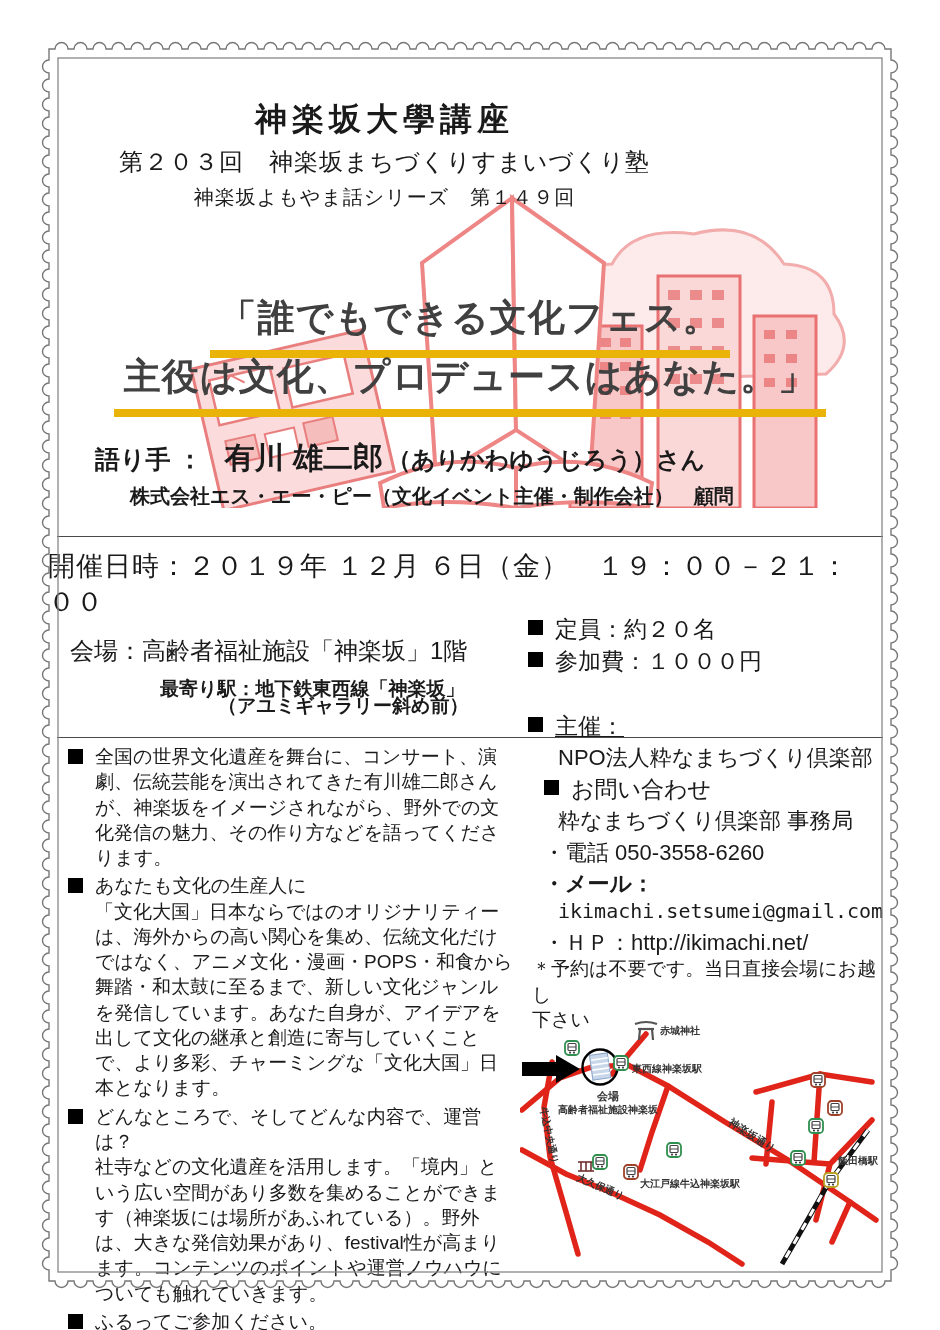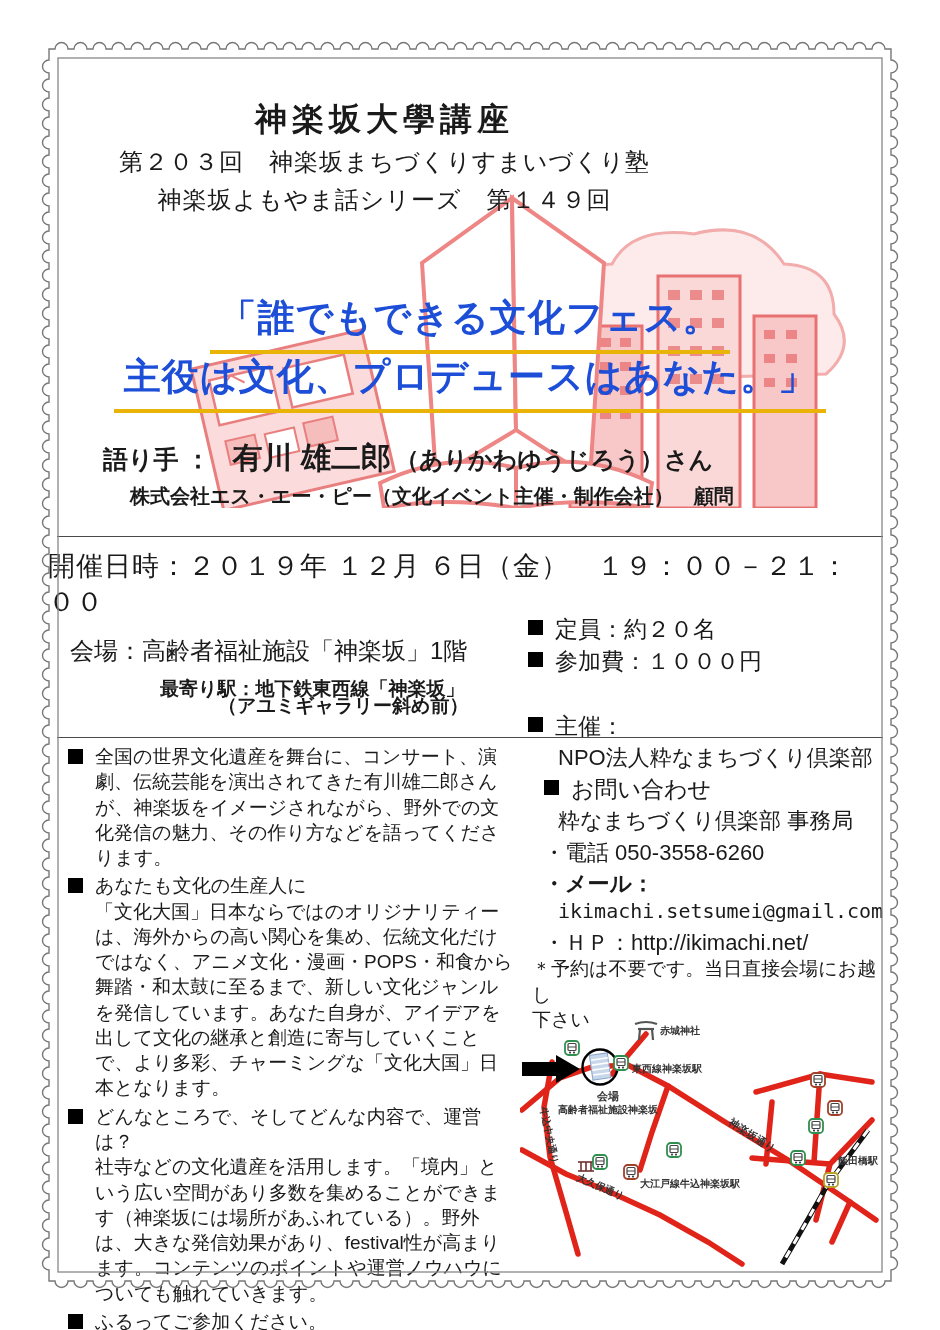--- a/index.html
+++ b/index.html
@@ -4,29 +4,29 @@
 <style>
   html,body{margin:0;padding:0;background:#ffffff;}
   .page{position:relative;width:940px;height:1330px;background:#fff;overflow:hidden;
         font-family:"Liberation Sans",sans-serif;color:#1a1a1a;}
   .abs{position:absolute;}
   svg{display:block;}
   
   .hdr{left:57px;width:655px;text-align:center;}
   .t1{top:98px;font-size:32px;font-weight:600;letter-spacing:5px;}
   .t2{top:146px;font-size:24px;font-weight:500;letter-spacing:1px;}
-  .t3{top:184px;font-size:24px;font-weight:500;letter-spacing:1px;}
+  .t3{top:184px;font-size:20px;font-weight:500;letter-spacing:1px;}
   
   .mt{left:57px;width:826px;text-align:center;z-index:3;}
   .mt span{display:inline-block;font-size:37px;font-weight:900;letter-spacing:1px;
-           border-bottom:4px solid #eab308;padding:0 10px 7px 10px;color:#1d4ed8;}
+           border-bottom:8px solid #eab308;padding:0 10px 7px 10px;color:#404040;}
   .mt1{top:293px;}
   .mt2{top:352px;}
   
-  .speaker{top:438px;left:95px;width:790px;z-index:3;font-weight:bold;white-space:nowrap;margin-left:8px;}
+  .speaker{top:438px;left:95px;width:790px;z-index:3;font-weight:bold;white-space:nowrap;}
   .speaker .lbl{font-size:25px;}
   .speaker .name{font-size:30px;margin-left:22px;}
   .speaker .read{font-size:24px;margin-left:4px;}
   .affil{top:483px;left:130px;width:760px;font-size:20px;font-weight:bold;z-index:3;}
   
   .rule{left:57px;width:826px;border-top:1.6px solid #4a4a4a;height:0;z-index:2;}
   
   .date{top:548px;left:48px;width:812px;font-size:27px;font-weight:500;letter-spacing:1px;z-index:3;}
   .v1{top:635px;left:70px;font-size:24px;font-weight:500;}
   .v2{top:631px;left:128px;font-size:24px;font-weight:500;}
@@ -136,21 +136,21 @@
   <div class="abs v4">（アユミギャラリー斜め前）</div>
 
   <div class="abs drow" style="top:614px;left:528px;">
     <span class="sq"></span>
     <span>定員：約２０名</span>
   </div>
   <div class="abs drow" style="top:646px;left:528px;">
     <span class="sq"></span>
     <span>参加費：１０００円</span>
   </div>
-  <div class="abs drow" style="top:711px;left:528px;">
+  <div class="abs drow" style="top:711px;left:528px;text-decoration:underline;">
     <span class="sq"></span>
     <span>主催：</span>
   </div>
   <div class="abs ind" style="top:743px;left:558px;">NPO法人粋なまちづくり倶楽部</div>
   <div class="abs drow" style="top:774px;left:544px;">
     <span class="sq"></span>
     <span>お問い合わせ</span>
   </div>
   <div class="abs ind" style="top:806px;left:558px;">粋なまちづくり倶楽部 事務局</div>
   <div class="abs ind" style="top:838px;left:543px;">・電話 050-3558-6260</div>

